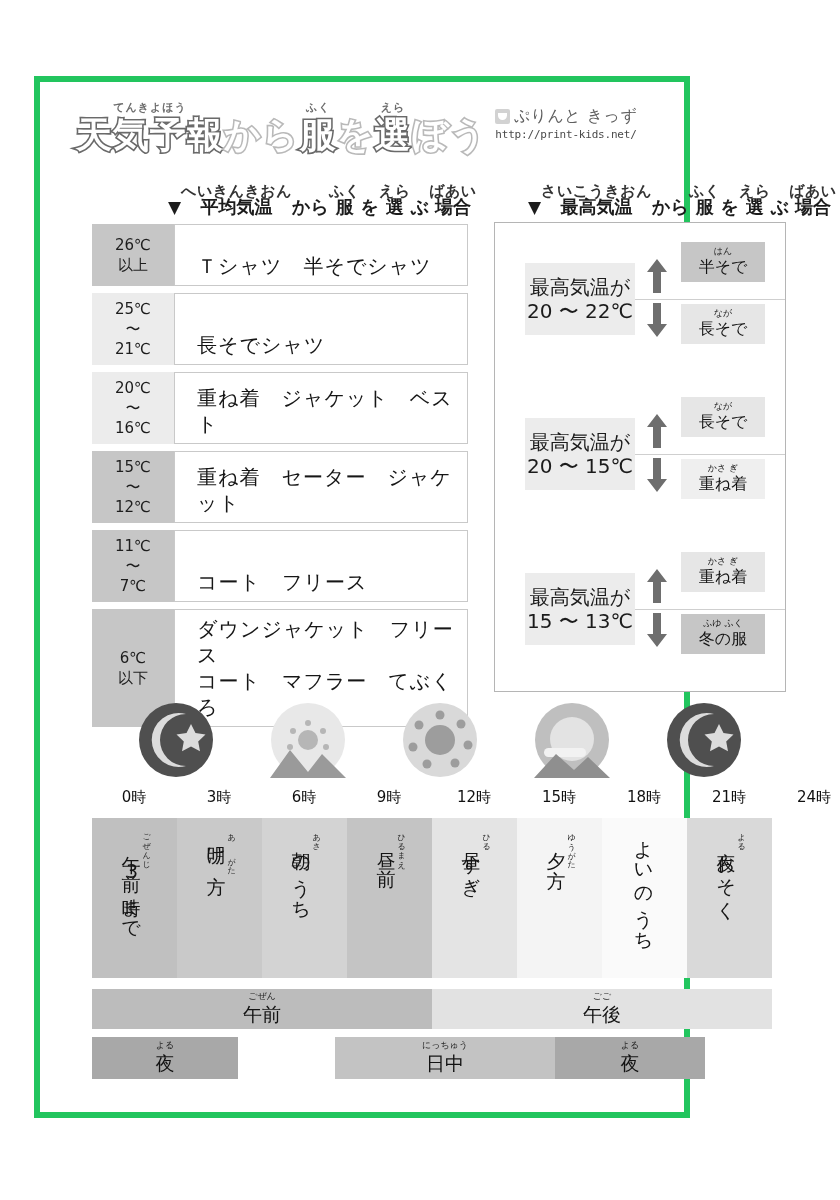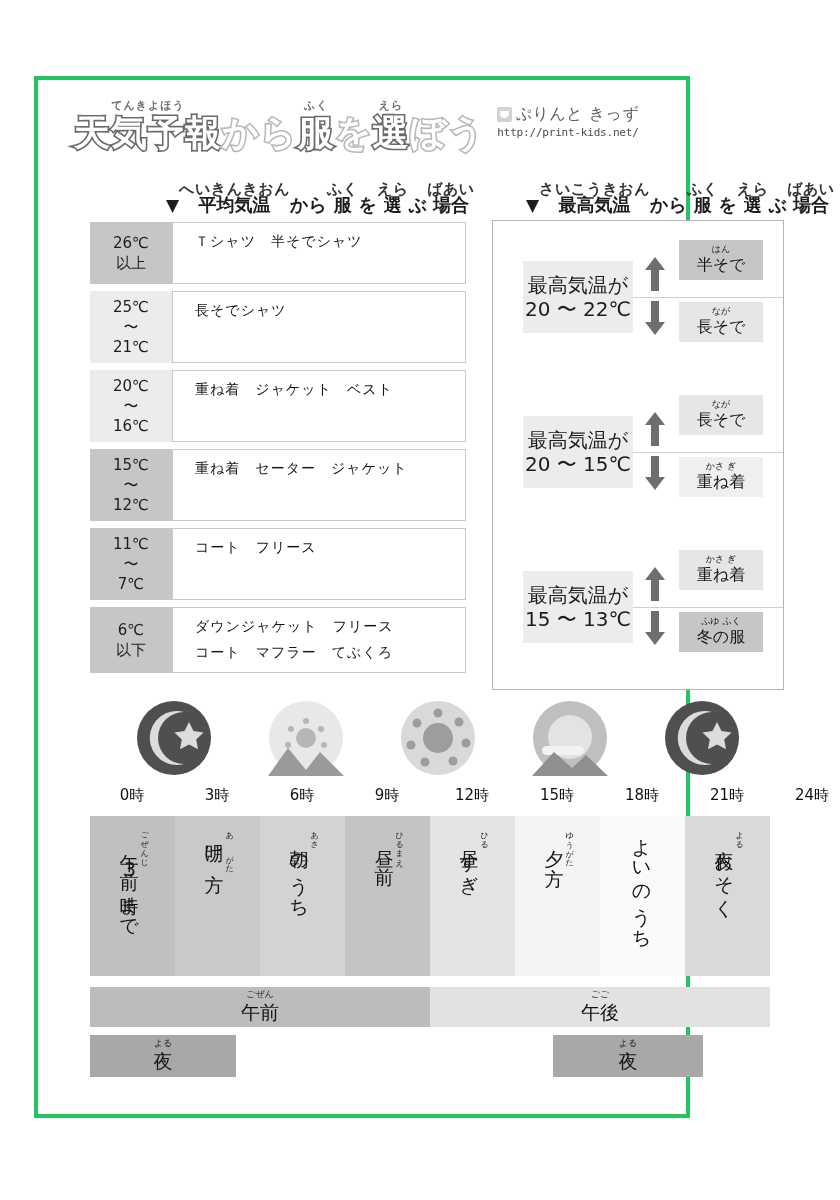--- a/index.html
+++ b/index.html
@@ -8,21 +8,21 @@
     background: #ffffff;
     font-family: "DejaVu Sans", "Liberation Sans", sans-serif;
     overflow: hidden;
   }
 
   
   #sheet {
     position: absolute;
     left: 34px; top: 76px;
     width: 656px; height: 1042px;
-    border: 4px solid #22c55e;
+    border: 6px solid #22c55e;
     background: #fff;
   }
 
   
   #title-wrap { position: absolute; left: 36px; top: 20px; }
   .ruby-group { display: inline-block; text-align: center; vertical-align: bottom; }
   .ruby-top {
     display: block;
     font-size: 11px; font-weight: bold; color: #6d6d6d;
     letter-spacing: 1px; line-height: 12px; height: 13px;
@@ -80,23 +80,23 @@
   .trow { display: flex; margin-bottom: 7px; }
   .tleft {
     width: 82px; flex: none;
     display: flex; flex-direction: column;
     align-items: center; justify-content: center;
     font-size: 15px; color: #1d1d1d; line-height: 20px;
     padding: 6px 0;
   }
   .tright {
     flex: 1; border: 1px solid #c9c9c9; background: #fff;
-    display: flex; flex-direction: column; justify-content: flex-start;
+    display: flex; flex-direction: column; justify-content: flex-end;
     padding: 6px 0 6px 22px;
-    font-size: 14px; color: #161616; letter-spacing: 1px; font-family: Liberation Serif, serif;
+    font-size: 20px; color: #161616; letter-spacing: 1px;
   }
   .shade-dark  { background: #c6c6c6; }
   .shade-light { background: #ececec; }
   .h-tall { min-height: 68px; }
   .h-mid  { min-height: 62px; }
 
   
   #max-panel {
     position: absolute; left: 454px; top: 140px;
     width: 292px; height: 470px;
@@ -453,20 +453,26 @@
       </div>
     </div>
 
   <div id="nd-bar">
       <div class="nd-cell nd-dark" style="left: 0px; width: 146px;">
         <span class="rb-h">
           <span class="rt">よる</span>
           <span class="rbase">夜</span>
         </span>
       </div>
+      <div class="nd-cell nd-light" style="left: 243px; width: 220px;">
+        <span class="rb-h">
+          <span class="rt">にっちゅう</span>
+          <span class="rbase">日中</span>
+        </span>
+      </div>
       <div class="nd-cell nd-dark" style="left: 463px; width: 150px;">
         <span class="rb-h">
           <span class="rt">よる</span>
           <span class="rbase">夜</span>
         </span>
       </div>
     </div>
 
 </div>
 

